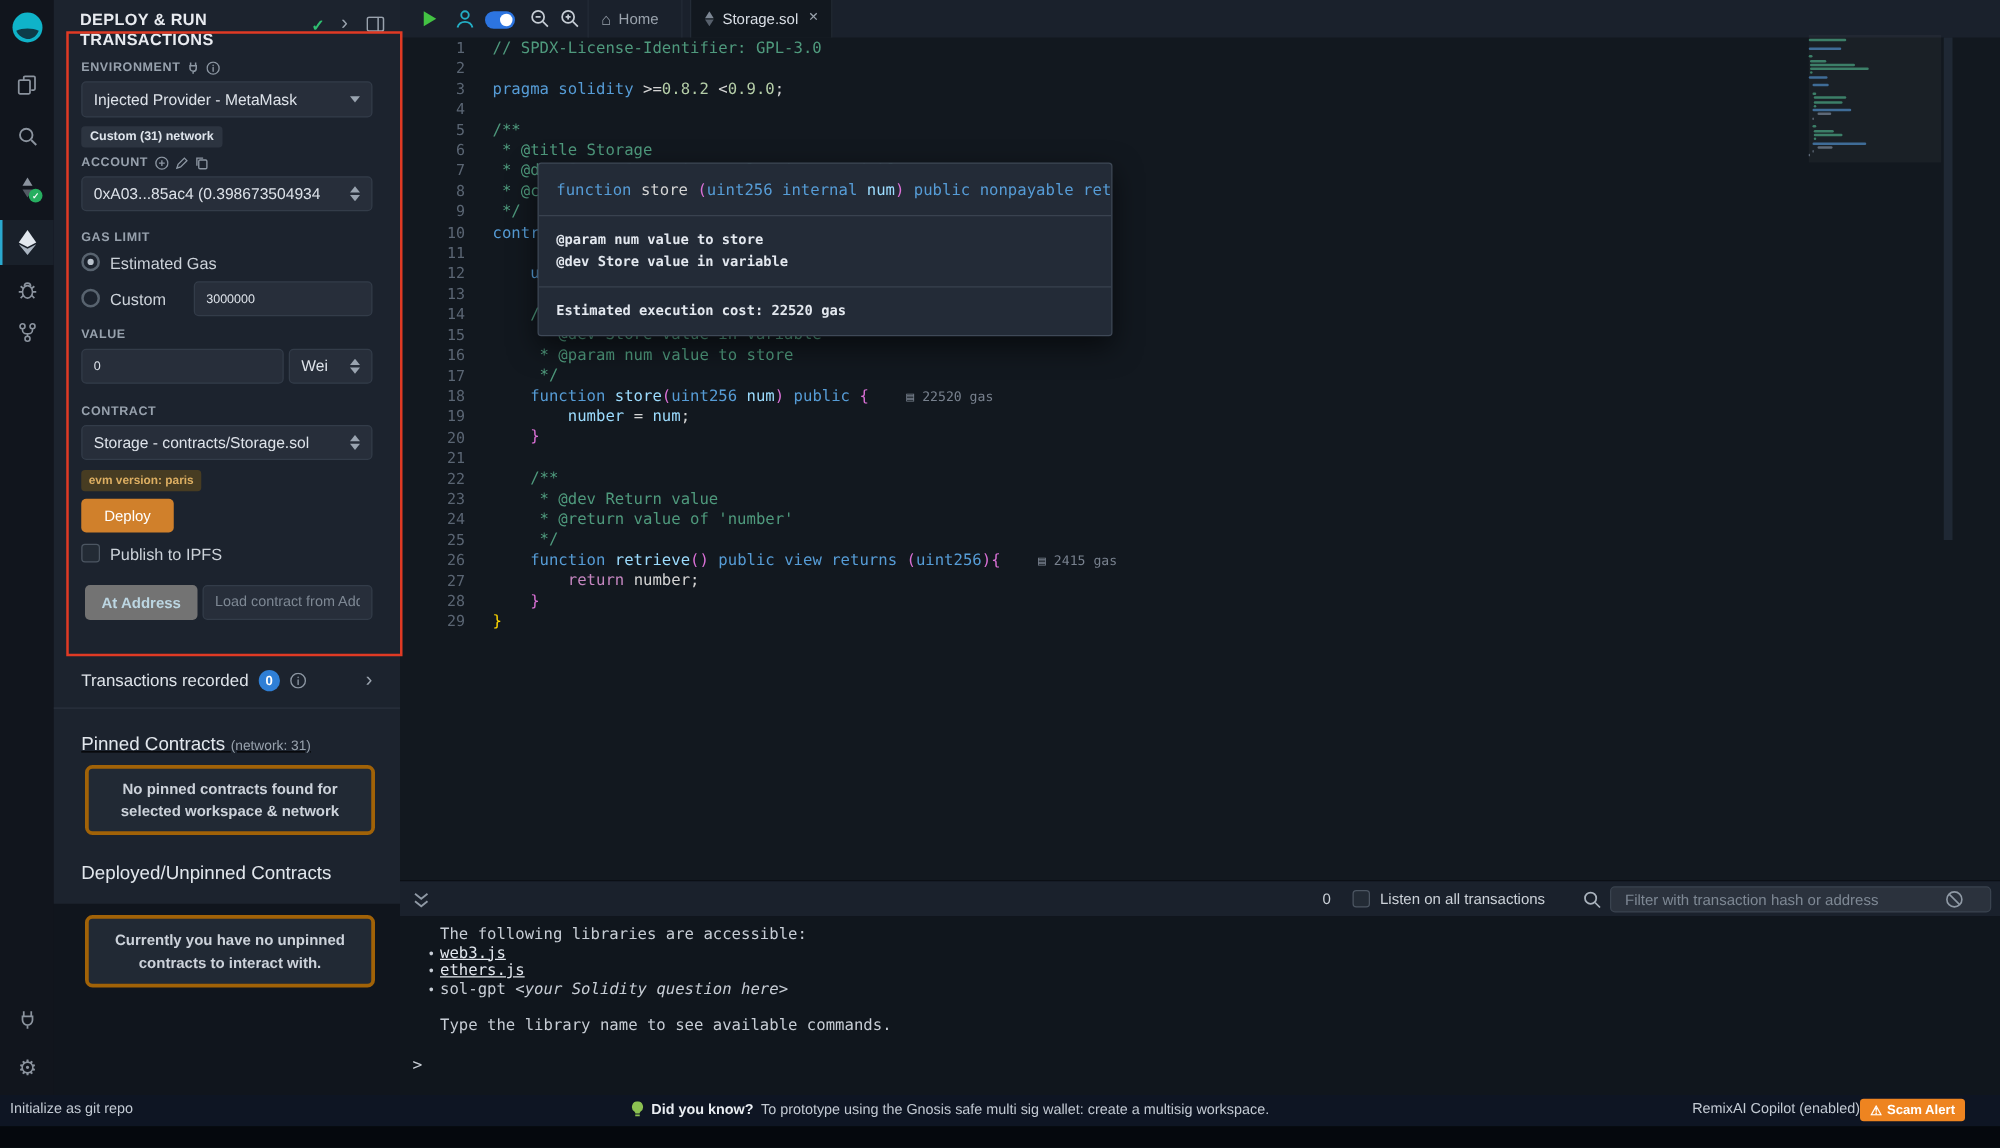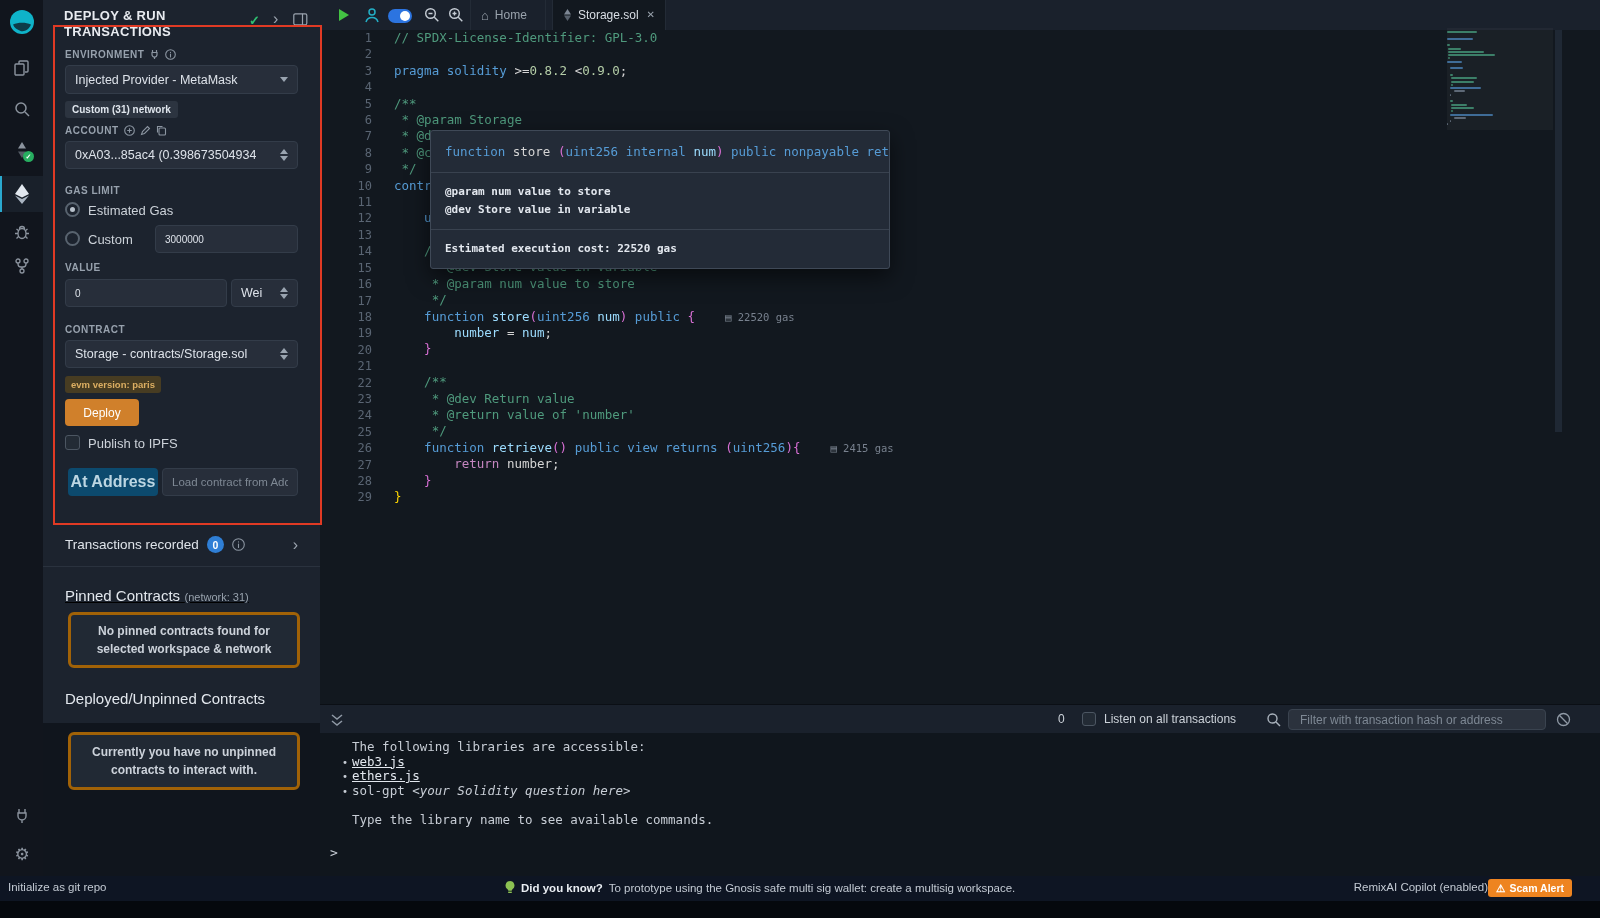--- a/index.html
+++ b/index.html
@@ -30,21 +30,21 @@
   .caret-ud i.up{border-bottom:5px solid #9aa4b0;}
   .caret-ud i.dn{border-top:5px solid #9aa4b0;}
   .net-badge{position:absolute;background:#2c3440;color:#dfe5ec;font-size:10px;font-weight:700;padding:3px 7px;border-radius:3px;}
   .evm-badge{position:absolute;background:#473c22;color:#dcae62;font-size:9.5px;font-weight:700;padding:3px 6px;border-radius:3px;}
   .radio{width:15px;height:15px;border:2px solid #58636f;border-radius:50%;box-sizing:border-box;background:transparent;cursor:pointer;}
   .radio.sel-on{display:flex;align-items:center;justify-content:center;}
   .radio.sel-on::after{content:"";width:5px;height:5px;border-radius:50%;background:#b9c2cc;}
   .opt-label{font-size:13px;color:#ccd2d9;}
   .cb{width:15px;height:15px;border:1px solid #4c5662;border-radius:3px;background:#232b35;box-sizing:border-box;cursor:pointer;}
   .btn-deploy{background:#d0802b;color:#fff;font-size:12px;font-weight:400;border-radius:4px;display:flex;align-items:center;justify-content:center;cursor:pointer;}
-  .btn-ataddr{background:#0c4a6e;color:#bcd6e2;font-size:16px;font-weight:700;border-radius:4px;display:flex;align-items:center;justify-content:center;cursor:pointer;}
+  .btn-ataddr{background:#737373;color:#bcd6e2;font-size:12px;font-weight:700;border-radius:4px;display:flex;align-items:center;justify-content:center;cursor:pointer;}
   .section-h{font-size:15px;color:#e2e7ed;}
   .sub-h{font-size:11px;color:#98a2ad;}
   .empty-box{position:absolute;border:3px solid #a16207;border-radius:6px;background:#212934;color:#ccd2da;font-size:12px;font-weight:600;text-align:center;display:flex;align-items:center;justify-content:center;line-height:1.5;padding:6px 20px;box-sizing:border-box;}
   .badge-count{width:17px;height:17px;border-radius:50%;background:#2f7fd6;color:#fff;font-size:10.5px;font-weight:700;display:flex;align-items:center;justify-content:center;flex:none;}
   .divider{position:absolute;height:1px;background:#2a323e;}
   .chev{color:#9aa3ae;font-size:16px;line-height:1;}
 
   
   .anno-rect{position:absolute;left:53px;top:25px;width:265px;height:496px;border:2px solid #e03a24;z-index:60;pointer-events:none;}
 
@@ -76,21 +76,21 @@
   .term-bar{position:absolute;left:320px;top:704px;width:1280px;height:29px;background:#1a212c;border-top:1px solid #0b0f15;box-sizing:border-box;}
   .term-body{position:absolute;left:320px;top:733px;width:1280px;height:143px;background:#10161d;}
   .term-lines{position:absolute;left:352px;top:740px;font-family:"DejaVu Sans Mono",monospace;font-size:12.5px;line-height:14.6px;color:#c7cdd5;}
   .term-line{height:14.6px;white-space:pre;}
   .term-bullet{display:inline-block;width:10px;margin-left:-10px;font-size:10px;color:#c7cdd5;}
   .term-link{text-decoration:underline;color:#e2e7ee;cursor:pointer;}
   .term-italic{font-style:italic;}
   .term-prompt{position:absolute;left:330px;top:845px;font-family:"DejaVu Sans Mono",monospace;font-size:13px;color:#c7cdd5;}
   .listen-label{font-size:12px;color:#ccd2d9;}
   .term-count{font-size:12px;color:#ccd2d9;}
-  .filter-inp{position:absolute;left:968px;top:4px;width:258px;height:21px;background:#2b323d;border:1px solid #3a434f;border-radius:4px;color:#dde2e9;font-size:12px;display:flex;align-items:center;padding:0 9px;box-sizing:border-box;}
+  .filter-inp{position:absolute;left:968px;top:4px;width:305px;height:21px;background:#2b323d;border:1px solid #3a434f;border-radius:4px;color:#dde2e9;font-size:12px;display:flex;align-items:center;padding:0 9px;box-sizing:border-box;}
   .filter-inp input{background:transparent;border:none;outline:none;color:inherit;font:inherit;width:100%;}
 
   
   .statusbar{position:absolute;left:0;top:876px;width:1600px;height:25px;background:#0e1523;}
   .sb-text{font-size:11.5px;color:#c3cad3;}
   .sb-bold{font-size:11.5px;font-weight:700;color:#e9edf2;}
   .scam-badge{position:absolute;right:28px;top:3px;height:18px;background:#ee8420;border-radius:3px;color:#fff;font-size:10.5px;font-weight:700;display:flex;align-items:center;gap:4px;padding:0 8px;cursor:pointer;}
   .bottom-strip{position:absolute;left:0;top:901px;width:1600px;height:17px;background:#05080d;}
 
   .toggle{width:24px;height:14px;border-radius:7px;background:#2c74e0;position:relative;cursor:pointer;}
@@ -343,21 +343,21 @@
       <div>27</div>
       <div>28</div>
       <div>29</div>
     </div>
   <div class="code">
       <div class="code-row"><span class="tk-cm">// SPDX-License-Identifier: GPL-3.0</span></div>
       <div class="code-row"></div>
       <div class="code-row"><span class="tk-k">pragma solidity </span><span class="tk-o">&gt;=</span><span class="tk-n">0.8.2 </span><span class="tk-o">&lt;</span><span class="tk-n">0.9.0</span><span class="tk-p">;</span></div>
       <div class="code-row"></div>
       <div class="code-row"><span class="tk-cm">/**</span></div>
-      <div class="code-row"><span class="tk-cm"> * @param Storage</span></div>
+      <div class="code-row"><span class="tk-cm"> * @title Storage</span></div>
       <div class="code-row"><span class="tk-cm"> * @dev Store &amp; retrieve value in a variable</span></div>
       <div class="code-row"><span class="tk-cm"> * @custom:dev-run-script ./scripts/deploy_with_ethers.ts</span></div>
       <div class="code-row"><span class="tk-cm"> */</span></div>
       <div class="code-row"><span class="tk-k">contract </span><span class="tk-ty">Storage </span><span class="tk-b1">{</span></div>
       <div class="code-row"></div>
       <div class="code-row"><span class="tk-p">    </span><span class="tk-k">uint256</span><span class="tk-p"> number;</span></div>
       <div class="code-row"></div>
       <div class="code-row"><span class="tk-p">    </span><span class="tk-cm">/**</span></div>
       <div class="code-row"><span class="tk-cm">     * @dev Store value in variable</span></div>
       <div class="code-row"><span class="tk-cm">     * @param num value to store</span></div>

